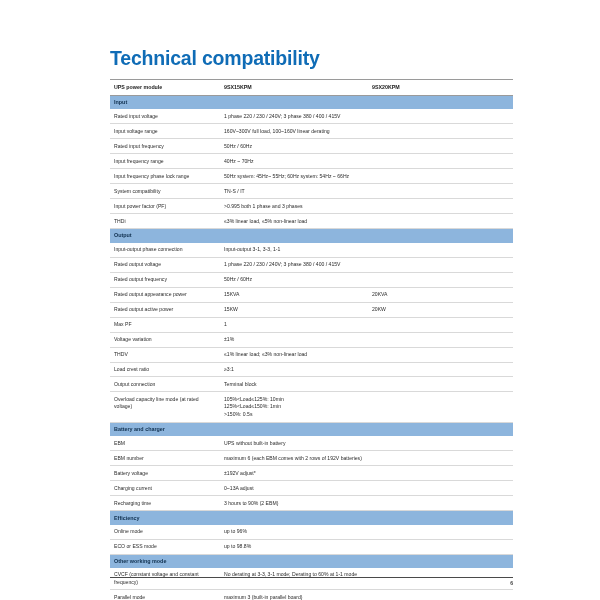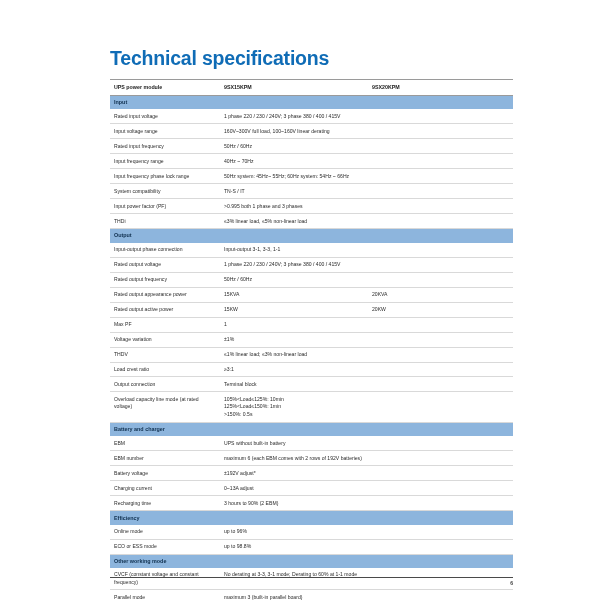--- a/index.html
+++ b/index.html
@@ -91,21 +91,21 @@
     color: #333333;
     padding-top: 2.5px;
     font-weight: bold;
   }
 </style>
 </head>
 <body>
 
 <div class="page">
 
-  <h1 class="page-title">Technical specifications</h1>
+  <h1 class="page-title">Technical compatibility</h1>
 
   <table class="spec-table">
     <colgroup>
       <col class="c1">
         <col class="c2">
         <col class="c3">
     </colgroup>
     <tbody id="table-body">
         <tr class="head-row">
           <td>UPS power module</td>

